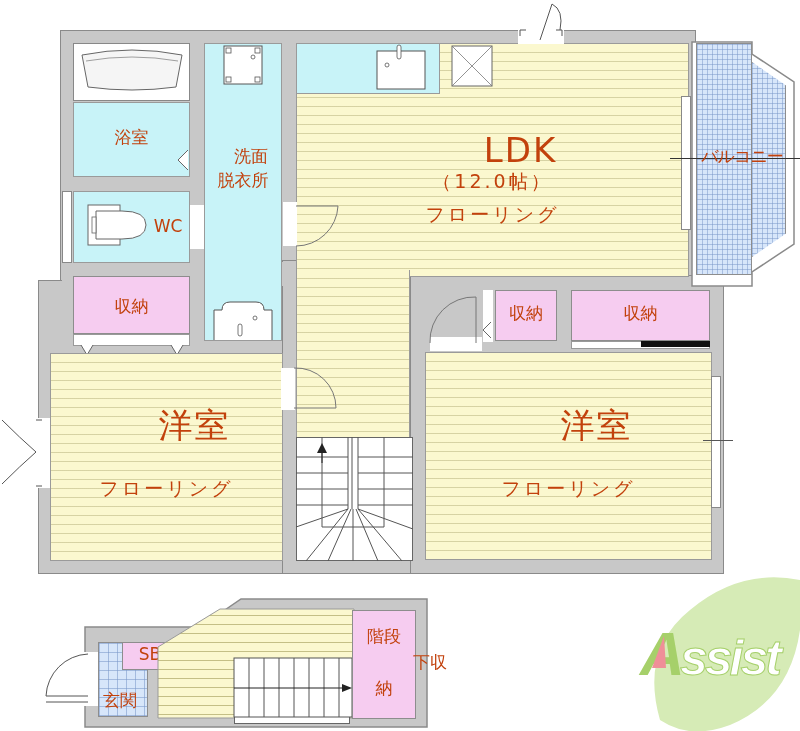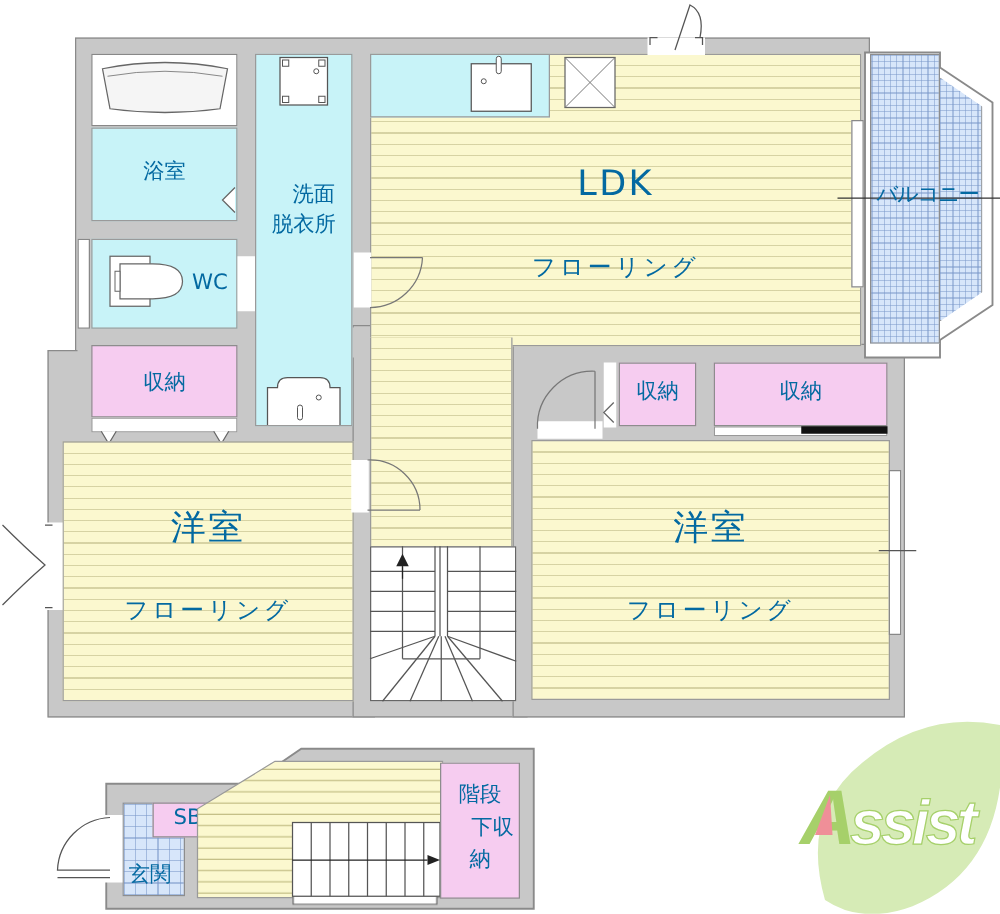--- a/index.html
+++ b/index.html
@@ -5,22 +5,22 @@
   html,body{margin:0;padding:0;background:#ffffff;}
   body{width:800px;height:731px;position:relative;overflow:hidden;font-family:"DejaVu Sans","Liberation Sans",sans-serif;color:#222;}
   .abs{position:absolute;box-sizing:border-box;}
   .wall{background:#c8c8c8;}
   .wallline{border:1.5px solid #8a8a8a;}
   .floor{background-color:#fbf8cf;background-image:repeating-linear-gradient(to bottom, rgba(0,0,0,0) 0px, rgba(0,0,0,0) 8px, rgba(170,165,110,0.45) 8px, rgba(170,165,110,0.45) 9px);border:1px solid #9a9a9a;}
   .wet{background:#c8f3f8;border:1px solid #9a9a9a;}
   .store{background:#f6ccf0;border:1px solid #8d8d8d;}
   .tile{background-color:#d7e6fa;background-image:repeating-linear-gradient(to right, rgba(120,150,200,0.5) 0 1px, transparent 1px 5px),repeating-linear-gradient(to bottom, rgba(120,150,200,0.5) 0 1px, transparent 1px 5px);border:1px solid #8d8d8d;}
   .tile2{background-color:#d7e6fa;background-image:repeating-linear-gradient(to right, rgba(120,150,200,0.55) 0 1px, transparent 1px 9px),repeating-linear-gradient(to bottom, rgba(120,150,200,0.55) 0 1px, transparent 1px 9px);border:1px solid #8d8d8d;}
-  .lbl{position:absolute;text-align:center;white-space:nowrap;color:#0369a1;line-height:1.2;}
-  .big{font-size:28px;letter-spacing:2px;}
+  .lbl{position:absolute;text-align:center;white-space:nowrap;color:#c2410c;line-height:1.2;}
+  .big{font-size:34px;letter-spacing:2px;margin-left:28px;}
   .mid{font-size:19px;letter-spacing:3px;}
   .sm{font-size:17px;}
   .stairs{background:#ffffff;border:1px solid #666;}
   svg{position:absolute;overflow:visible;}
 </style>
 </head>
 <body>
 
 <div class="abs" style="left:0;top:0;width:800px;height:580px;">
 
@@ -86,20 +86,21 @@
     <line x1="1" y1="1" x2="41" y2="41" stroke="#777" stroke-width="0.8"></line>
     <line x1="41" y1="1" x2="1" y2="41" stroke="#777" stroke-width="0.8"></line>
   </svg>
   <svg style="left:512px;top:0px;" width="58" height="46">
     <rect x="6" y="30" width="46" height="14" fill="#ffffff"></rect>
     <path d="M8 36 L8 30 L14 30" fill="none" stroke="#555" stroke-width="1"></path>
     <path d="M50 36 L50 30 L44 30" fill="none" stroke="#555" stroke-width="1"></path>
     <path d="M28 40 L40 4 Q52 10 48 30" fill="none" stroke="#555" stroke-width="1"></path>
   </svg>
   <div class="lbl big" style="left:296px;top:130px;width:393px;">LDK</div>
+  <div class="lbl mid" style="left:296px;top:170px;width:393px;">（12.0帖）</div>
   <div class="lbl mid" style="left:296px;top:203px;width:393px;">フローリング</div>
   <svg style="left:283px;top:200px;" width="60" height="50">
     <rect x="0" y="2" width="14" height="44" fill="#ffffff"></rect>
     <path d="M13 46 A42 42 0 0 0 55 6" fill="none" stroke="#777" stroke-width="1"></path>
     <line x1="13" y1="6" x2="55" y2="6" stroke="#777" stroke-width="1"></line>
   </svg>
 
   <div class="abs" style="left:681px;top:96px;width:10px;height:134px;background:#ffffff;border:1px solid #888;"></div>
   <svg style="left:690px;top:40px;" width="110" height="250">
     <path d="M2 2 L62 2 L62 14 L104 42 L104 204 L62 232 L62 246 L2 246 Z" fill="#ffffff" stroke="#8a8a8a" stroke-width="1.5"></path>
@@ -214,21 +215,21 @@
     <line x1="45" y1="0" x2="45" y2="59" stroke="#555"></line>
       <line x1="60" y1="0" x2="60" y2="59" stroke="#555"></line>
     <line x1="75" y1="0" x2="75" y2="59" stroke="#555"></line>
       <line x1="90" y1="0" x2="90" y2="59" stroke="#555"></line>
     <line x1="105" y1="0" x2="105" y2="59" stroke="#555"></line>
     <line x1="0" y1="30" x2="108" y2="30" stroke="#222"></line>
     <path d="M108 26 L118 30 L108 34 Z" fill="#222"></path>
   </svg>
   <div class="abs store" style="left:352px;top:20px;width:64px;height:109px;"></div>
   <div class="lbl sm" style="left:352px;top:36px;width:64px;">階段</div>
-  <div class="lbl sm" style="left:352px;top:62px;width:84px;">下収</div>
+  <div class="lbl sm" style="left:352px;top:62px;width:84px;padding-left:36px;">下収</div>
   <div class="lbl sm" style="left:352px;top:88px;width:64px;">納</div>
 </div>
 
 <svg style="left:620px;top:570px;" width="180" height="161">
   <path d="M40 150 Q20 80 70 40 Q120 -2 180 10 L180 60 Q170 130 110 155 Q70 170 40 150 Z" fill="#d6ebb6"></path>
   <text x="20" y="105" font-family="Liberation Sans, sans-serif" font-size="62" font-weight="bold" font-style="italic" fill="#a6d06a" letter-spacing="-3">A</text>
   <path d="M32 98 L44 66 L46 98 Z" fill="#ef8f98"></path>
   <text x="60" y="105" font-family="Liberation Sans, sans-serif" font-size="50" font-weight="bold" font-style="italic" fill="#ffffff" stroke="#a6d06a" stroke-width="1" letter-spacing="-3">ssist</text>
 </svg>
 

